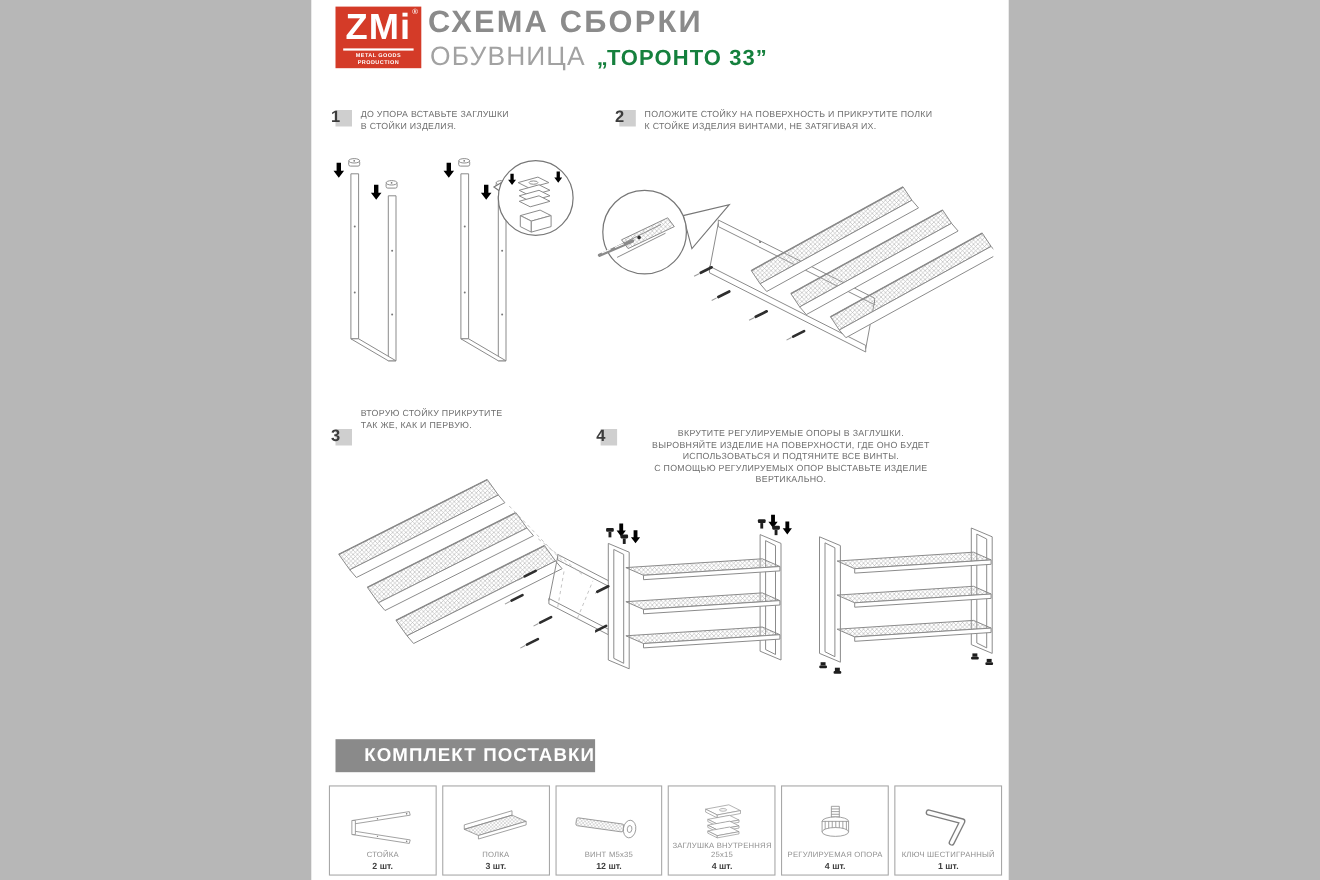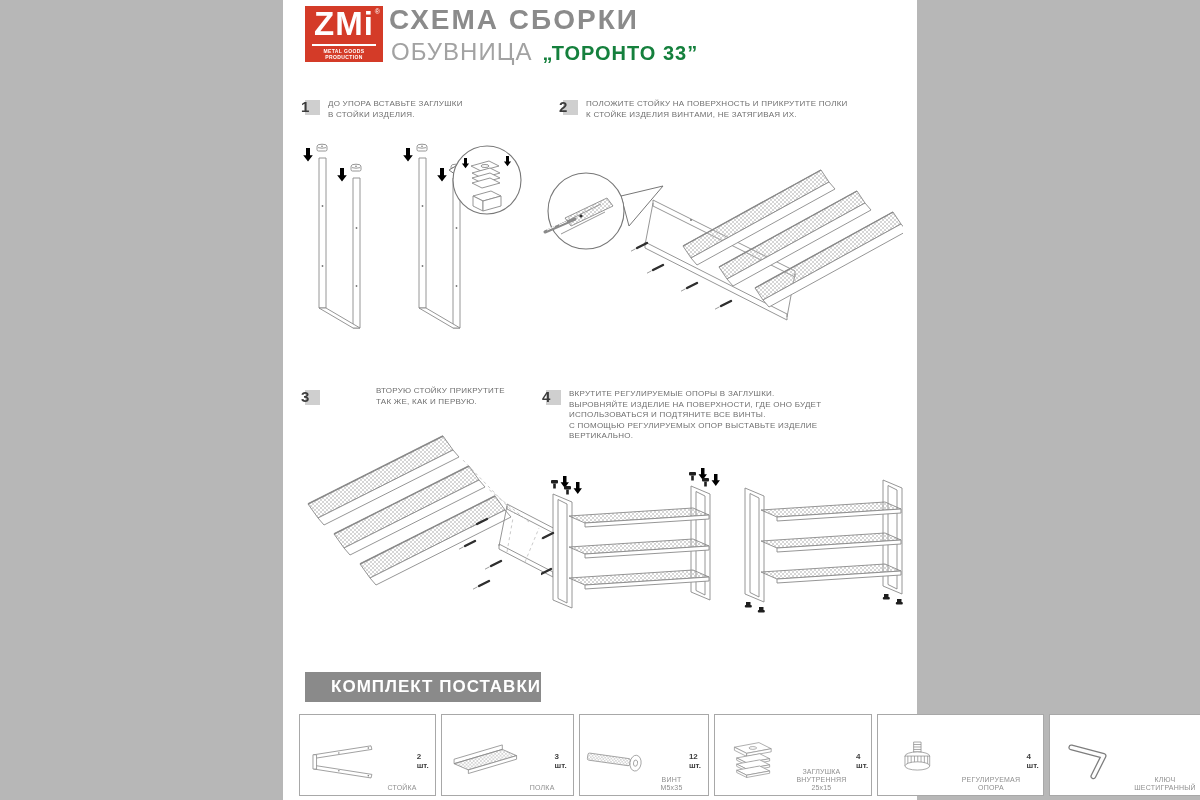--- a/index.html
+++ b/index.html
@@ -28,21 +28,21 @@
   .ln{fill:none;stroke:#8a8a8a;stroke-width:.9;}
   .lns{fill:none;stroke:#8a8a8a;stroke-width:1.4;}
   .mesh{fill:url(#mesh);stroke:#8a8a8a;stroke-width:.9;stroke-linejoin:round;}
   .dash{stroke:#bdbdbd;stroke-width:.8;stroke-dasharray:3 3;fill:none;}
   .dot{fill:#777;}
 
   
   .kitbar{position:absolute;left:22px;top:672px;width:236px;height:30px;background:#8a8a8a;color:#fff;
           font-size:17px;font-weight:bold;letter-spacing:1px;text-align:right;line-height:30px;}
   .parts{position:absolute;left:16px;top:714px;width:612px;height:82px;display:flex;gap:5px;}
-  .part{flex:1;border:1px solid #a8a8a8;background:#fff;display:flex;align-items:center;padding:14px 1px 3px;}
+  .part{flex:1;border:1px solid #a8a8a8;background:#fff;display:flex;flex-direction:column;align-items:center;padding:14px 1px 3px;}
   .part-art{height:50px;display:flex;align-items:center;justify-content:center;}
   .part-name{margin-top:auto;font-size:7px;line-height:8px;color:#8f8f8f;text-align:center;letter-spacing:.2px;white-space:pre-line;}
   .part-qty{font-size:8px;font-weight:bold;color:#3f3f3f;margin-top:1px;}
 </style>
 </head>
 <body>
 
 <div class="canvas">
 
   <svg width="0" height="0" style="position:absolute" aria-hidden="true">
@@ -109,27 +109,27 @@
 
     <div class="stepnum" style="left:280px;top:100px;">
         <span>2</span>
       </div>
     <div class="steptext" style="left:303px;top:99px;width:290px;">ПОЛОЖИТЕ СТОЙКУ НА ПОВЕРХНОСТЬ И ПРИКРУТИТЕ ПОЛКИ
 К СТОЙКЕ ИЗДЕЛИЯ ВИНТАМИ, НЕ ЗАТЯГИВАЯ ИХ.</div>
 
     <div class="stepnum" style="left:22px;top:390px;">
         <span>3</span>
       </div>
-    <div class="steptext" style="left:45px;top:386px;width:180px;margin-left:48px;">ВТОРУЮ СТОЙКУ ПРИКРУТИТЕ
+    <div class="steptext" style="left:45px;top:371px;width:180px;">ВТОРУЮ СТОЙКУ ПРИКРУТИТЕ
 ТАК ЖЕ, КАК И ПЕРВУЮ.</div>
 
     <div class="stepnum" style="left:263px;top:390px;">
         <span>4</span>
       </div>
-    <div class="steptext" style="left:286px;top:389px;width:300px;">ВКРУТИТЕ РЕГУЛИРУЕМЫЕ ОПОРЫ В ЗАГЛУШКИ.
+    <div class="steptext" style="left:286px;top:389px;width:300px;text-align:center;">ВКРУТИТЕ РЕГУЛИРУЕМЫЕ ОПОРЫ В ЗАГЛУШКИ.
 ВЫРОВНЯЙТЕ ИЗДЕЛИЕ НА ПОВЕРХНОСТИ, ГДЕ ОНО БУДЕТ
 ИСПОЛЬЗОВАТЬСЯ И ПОДТЯНИТЕ ВСЕ ВИНТЫ.
 С ПОМОЩЬЮ РЕГУЛИРУЕМЫХ ОПОР ВЫСТАВЬТЕ ИЗДЕЛИЕ
 ВЕРТИКАЛЬНО.</div>
 
     <svg class="art" style="left:16px;top:126px;" width="240" height="232" viewBox="0 0 240 232">
       <use href="#uframe" transform="translate(20,10)"></use>
       <use href="#uframe" transform="translate(120,10)"></use>
       <polygon points="150,44 174,30 178,64" fill="#fff" stroke="#777" stroke-width="1"></polygon>
       <circle cx="188" cy="54" r="34" fill="#fff" stroke="#777" stroke-width="1.1"></circle>

